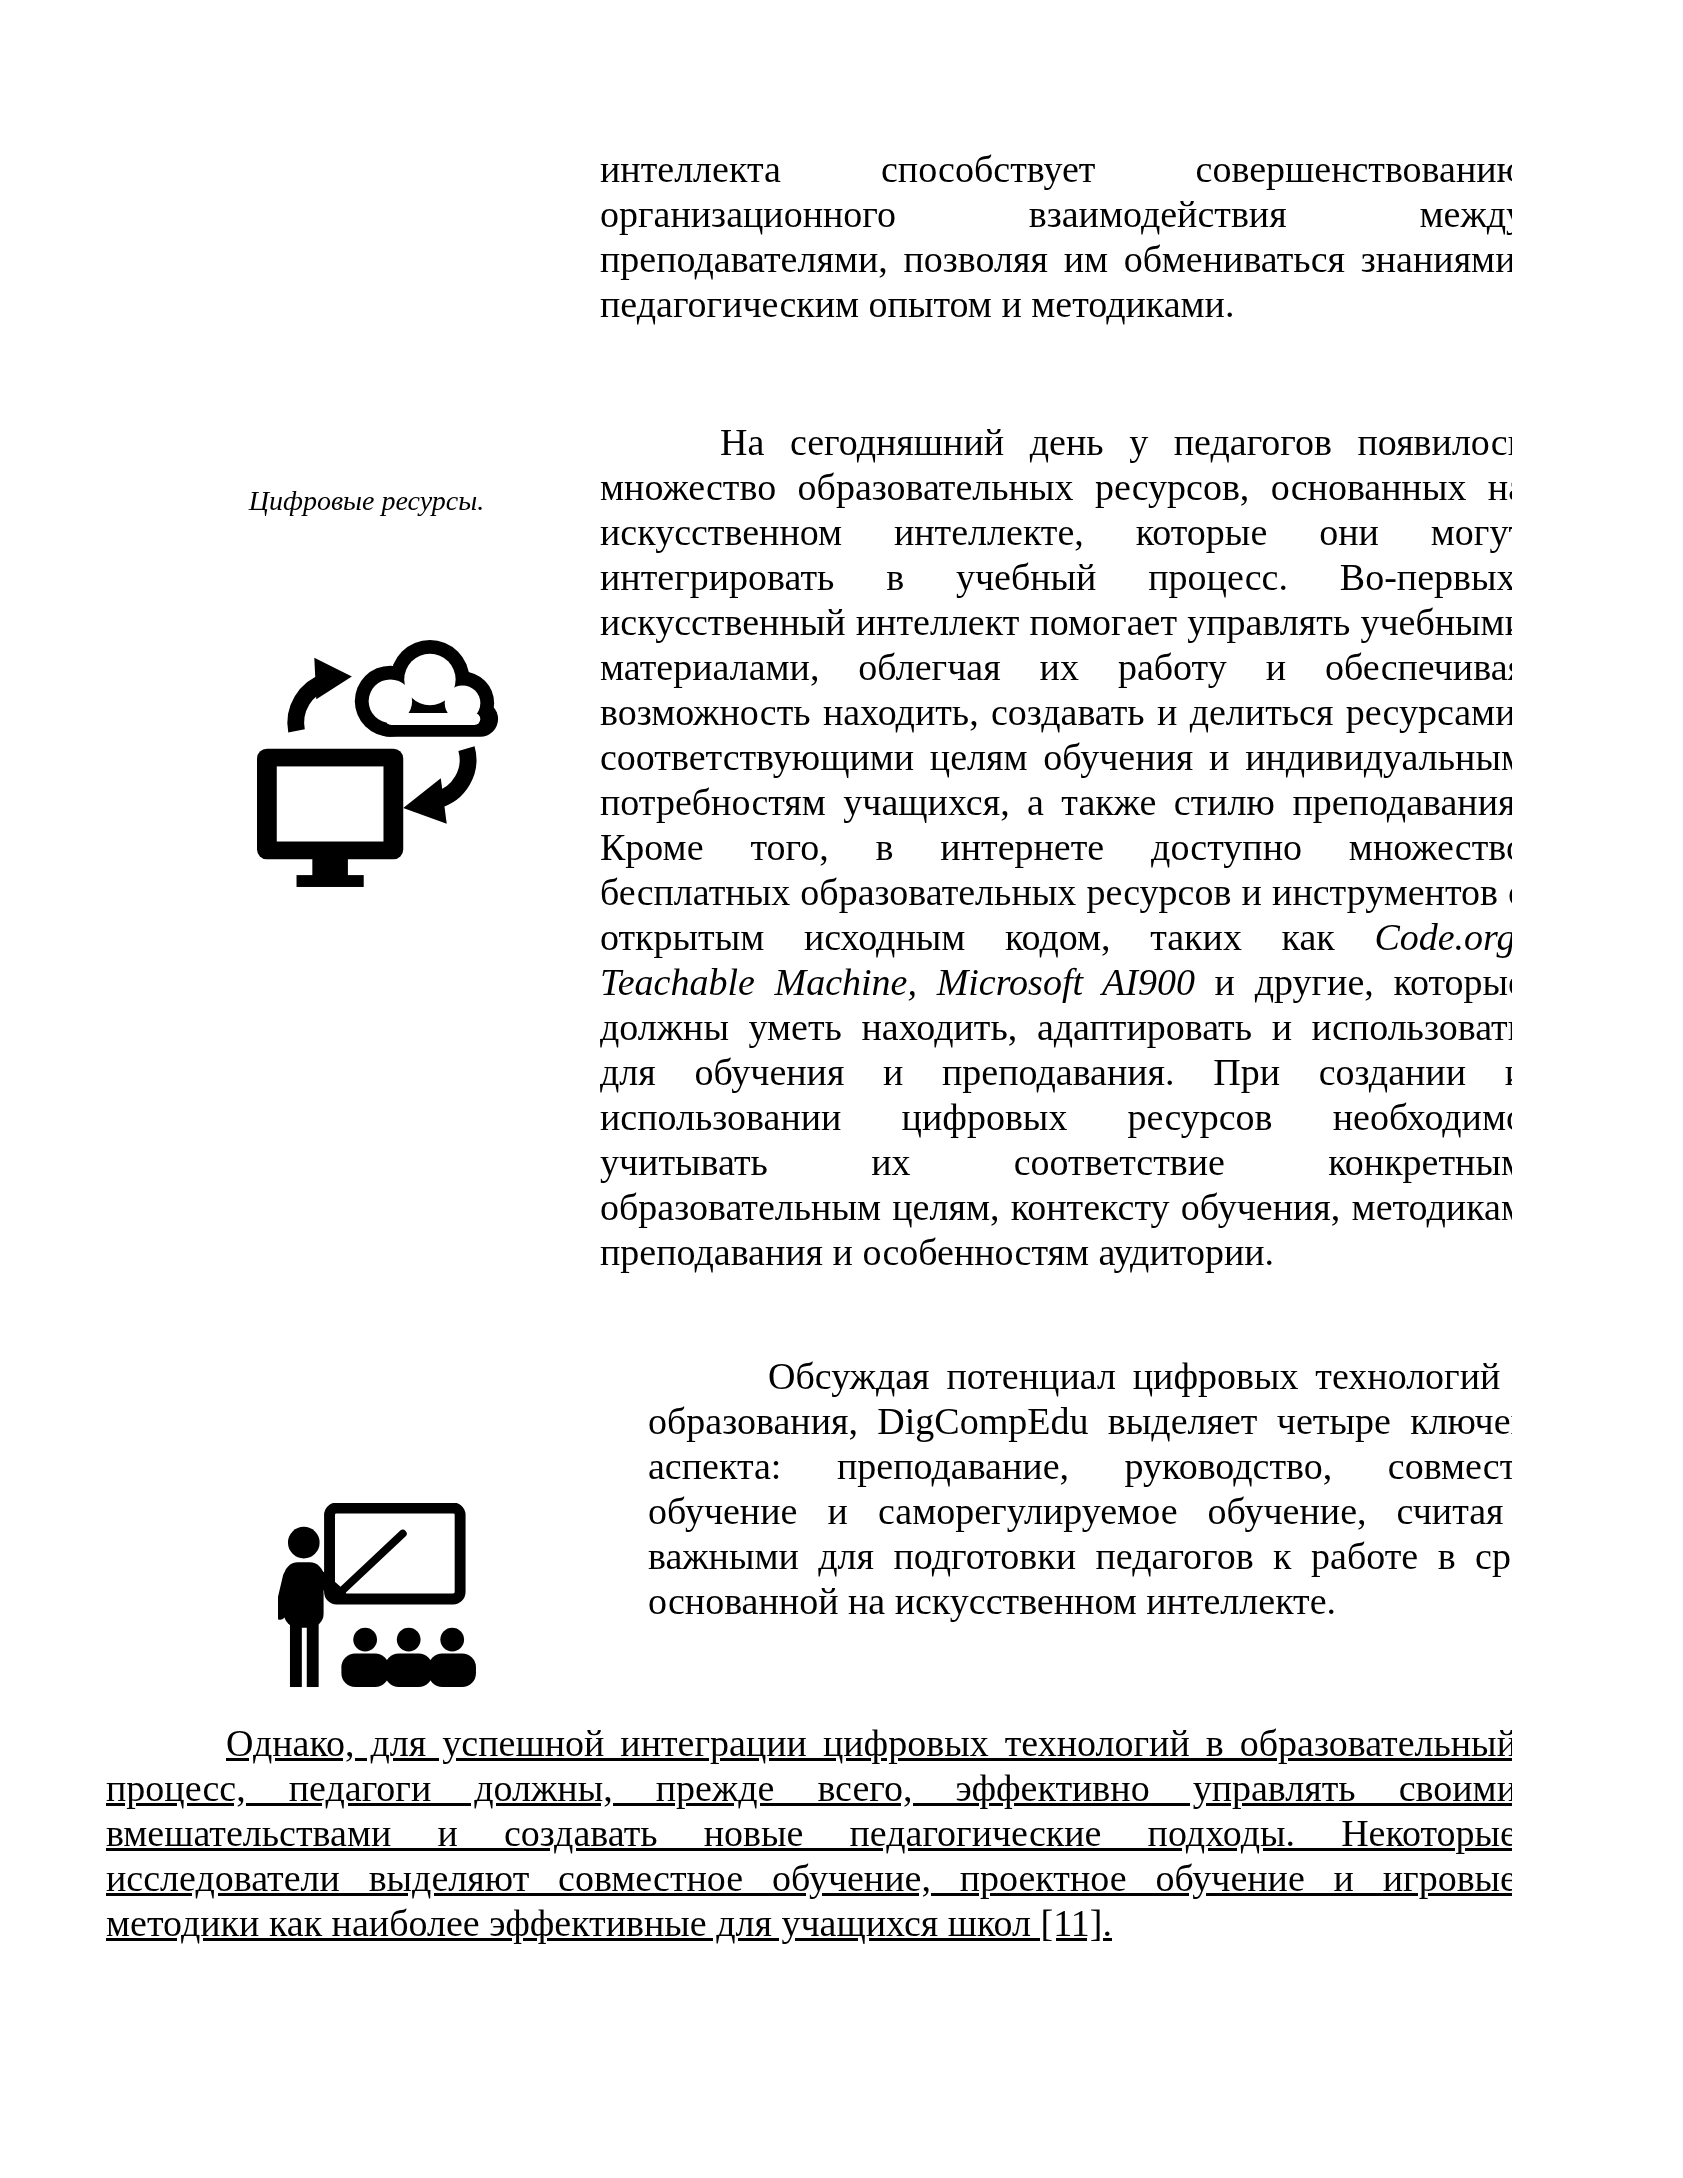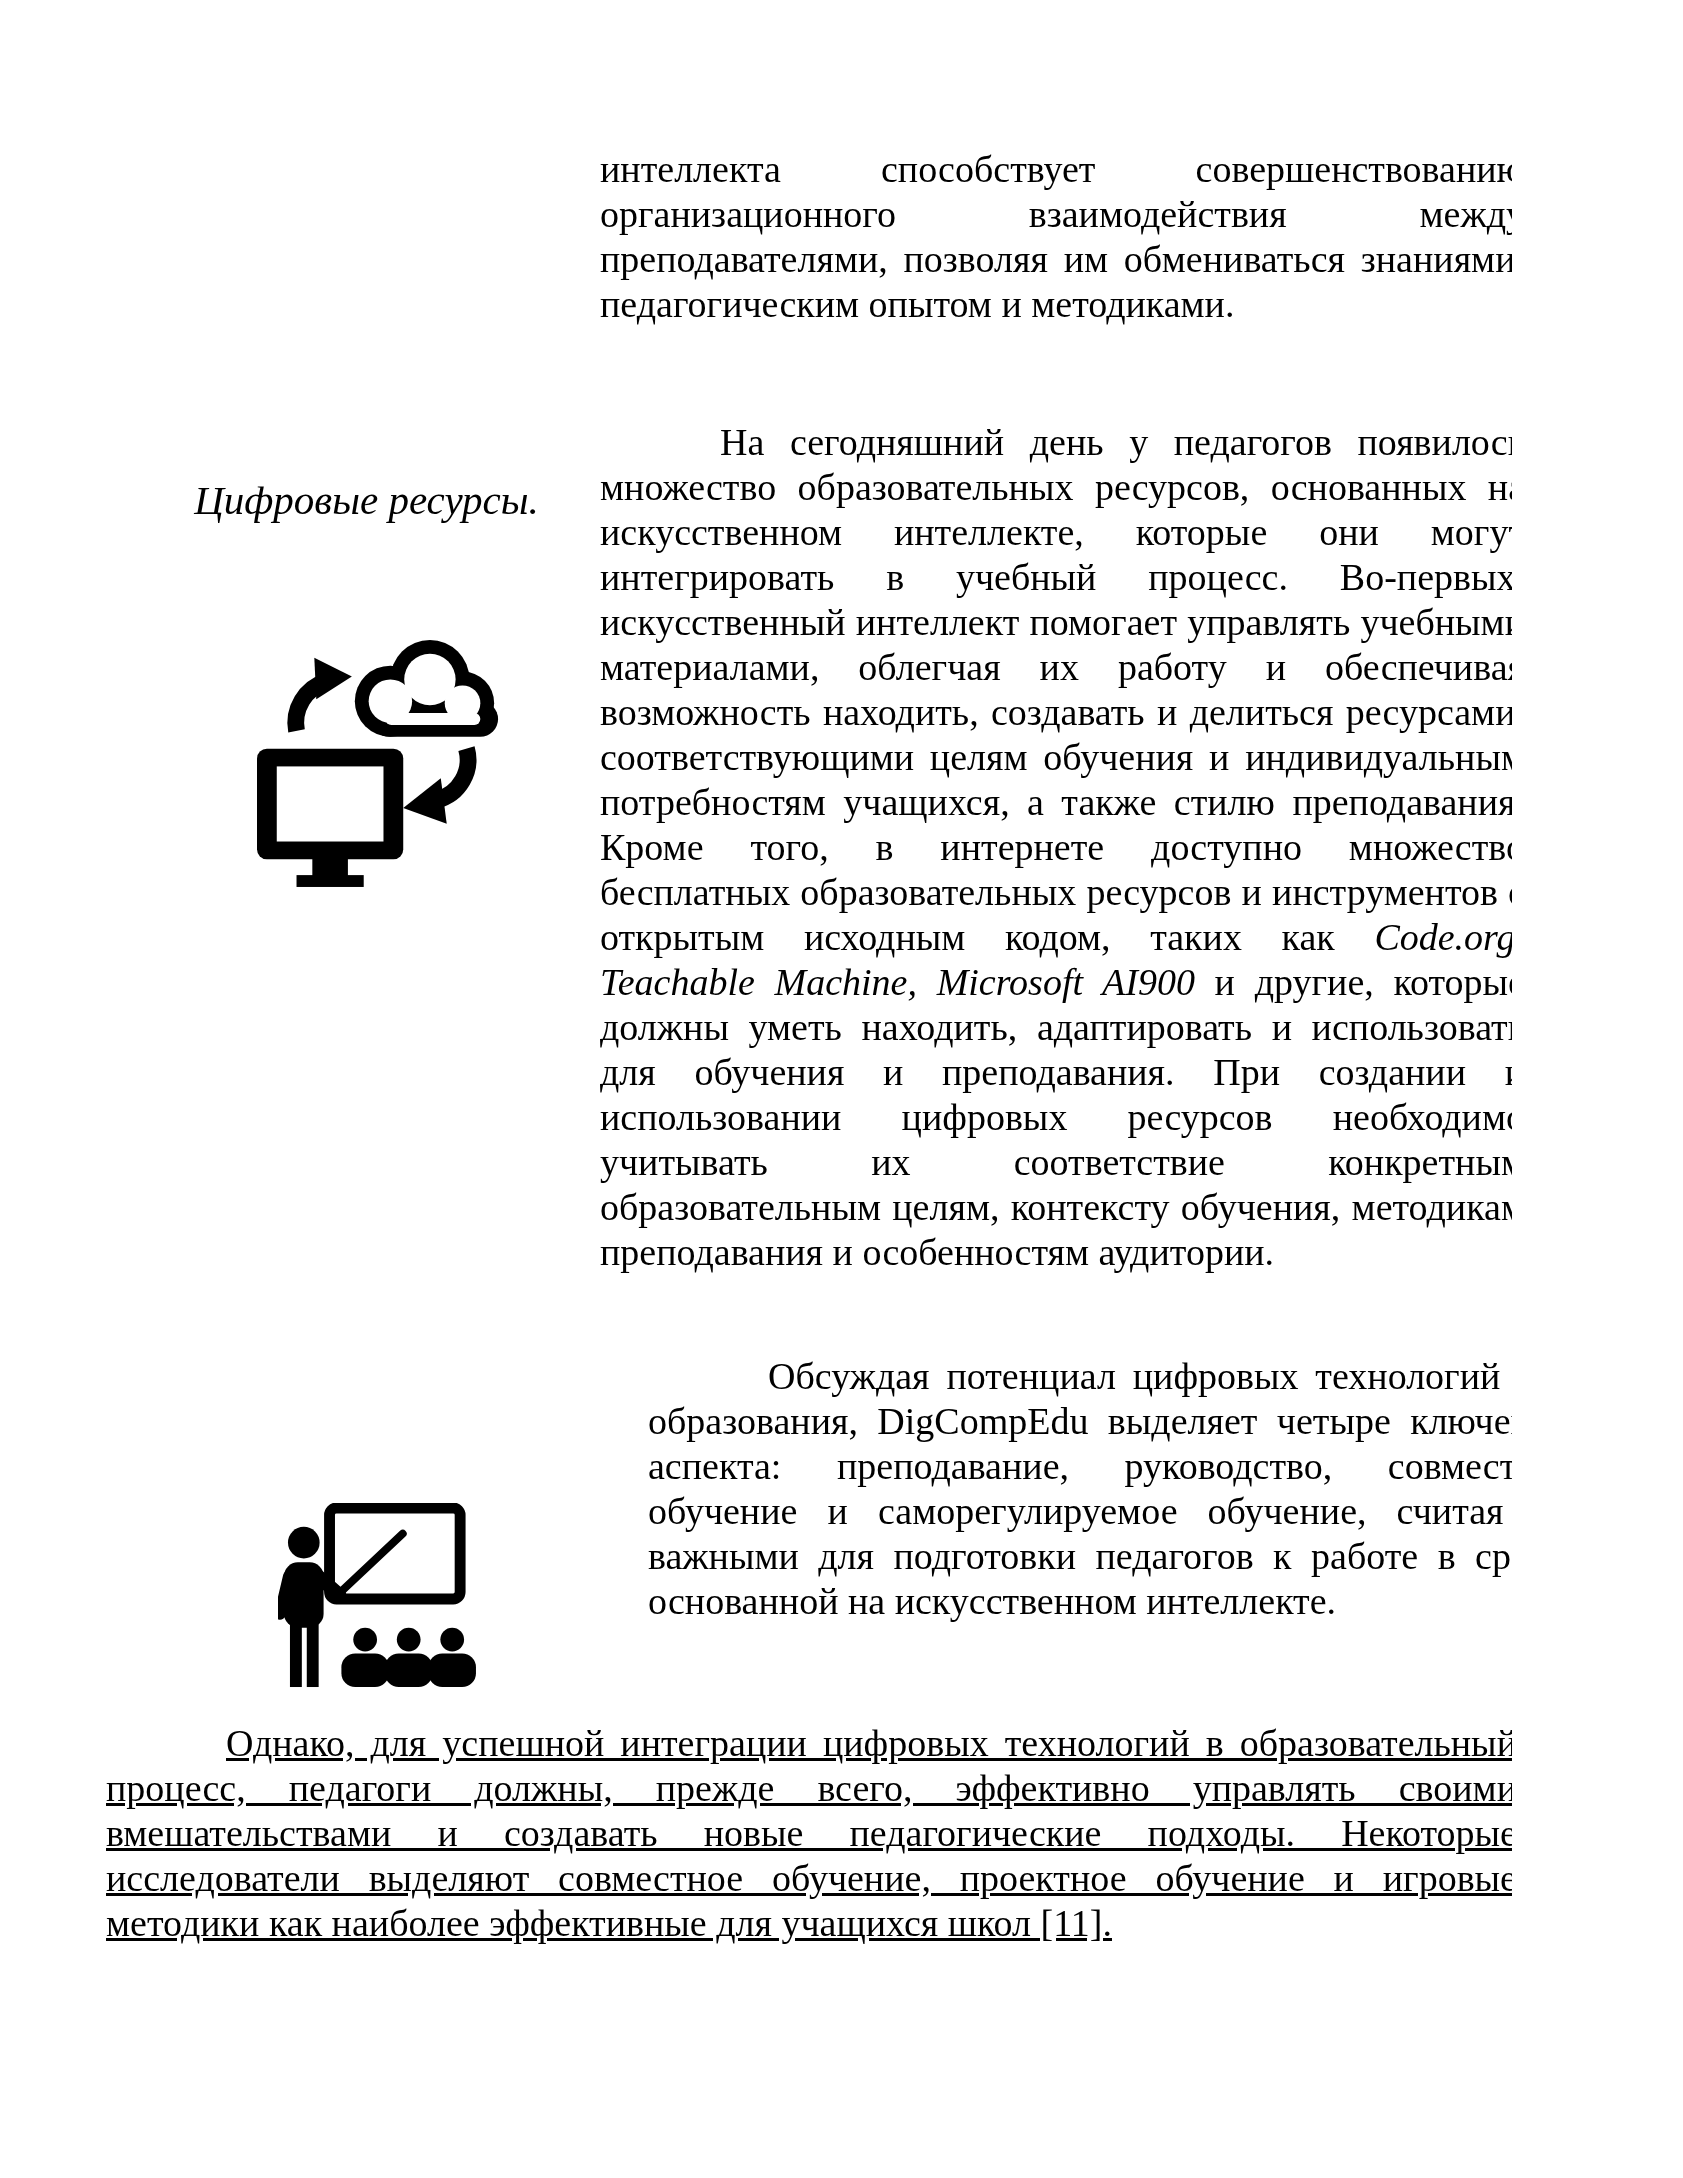--- a/index.html
+++ b/index.html
@@ -33,21 +33,21 @@
     width: 1411px;
     text-decoration: underline;
   }
   .indent {
     text-indent: 120px;
   }
   .margin-label {
     position: absolute;
     left: 119px;
     width: 495px;
-    font-size: 41px;
+    font-size: 28px;
     line-height: 47px;
     font-style: italic;
     text-align: center;
     margin: 0;
   }
   .icon-box {
     position: absolute;
   }
   .icon-box svg {
     display: block;

